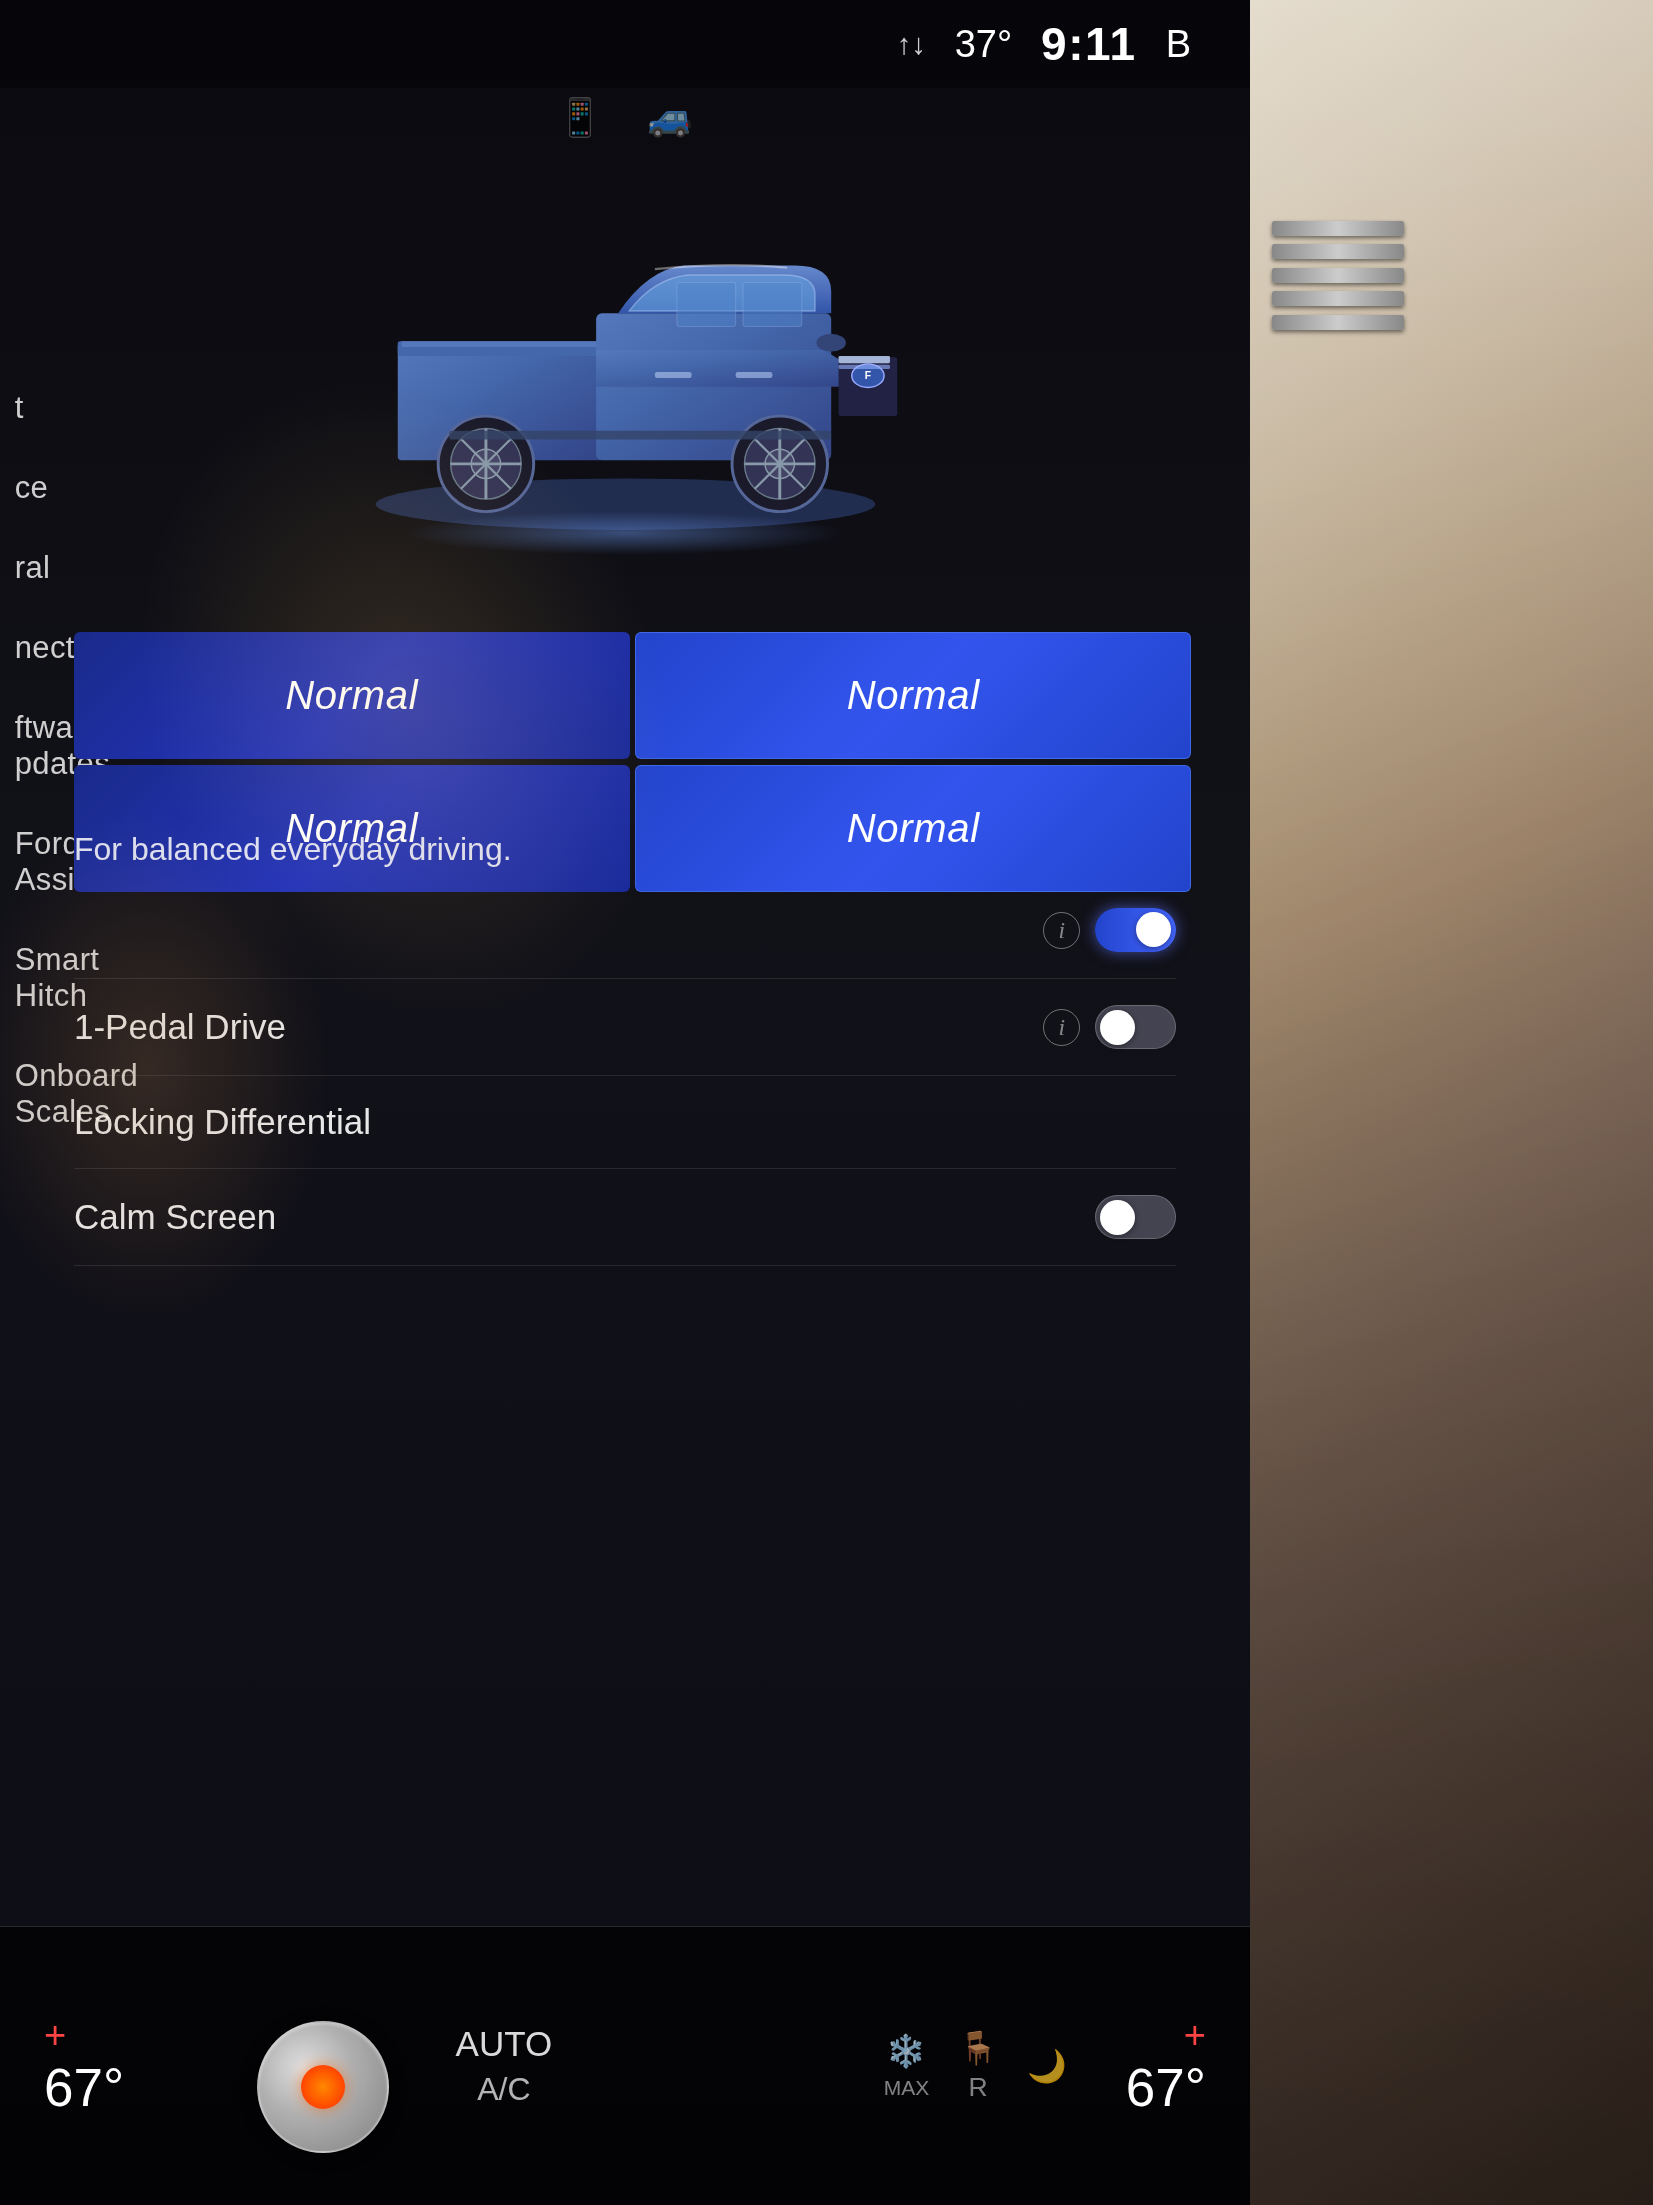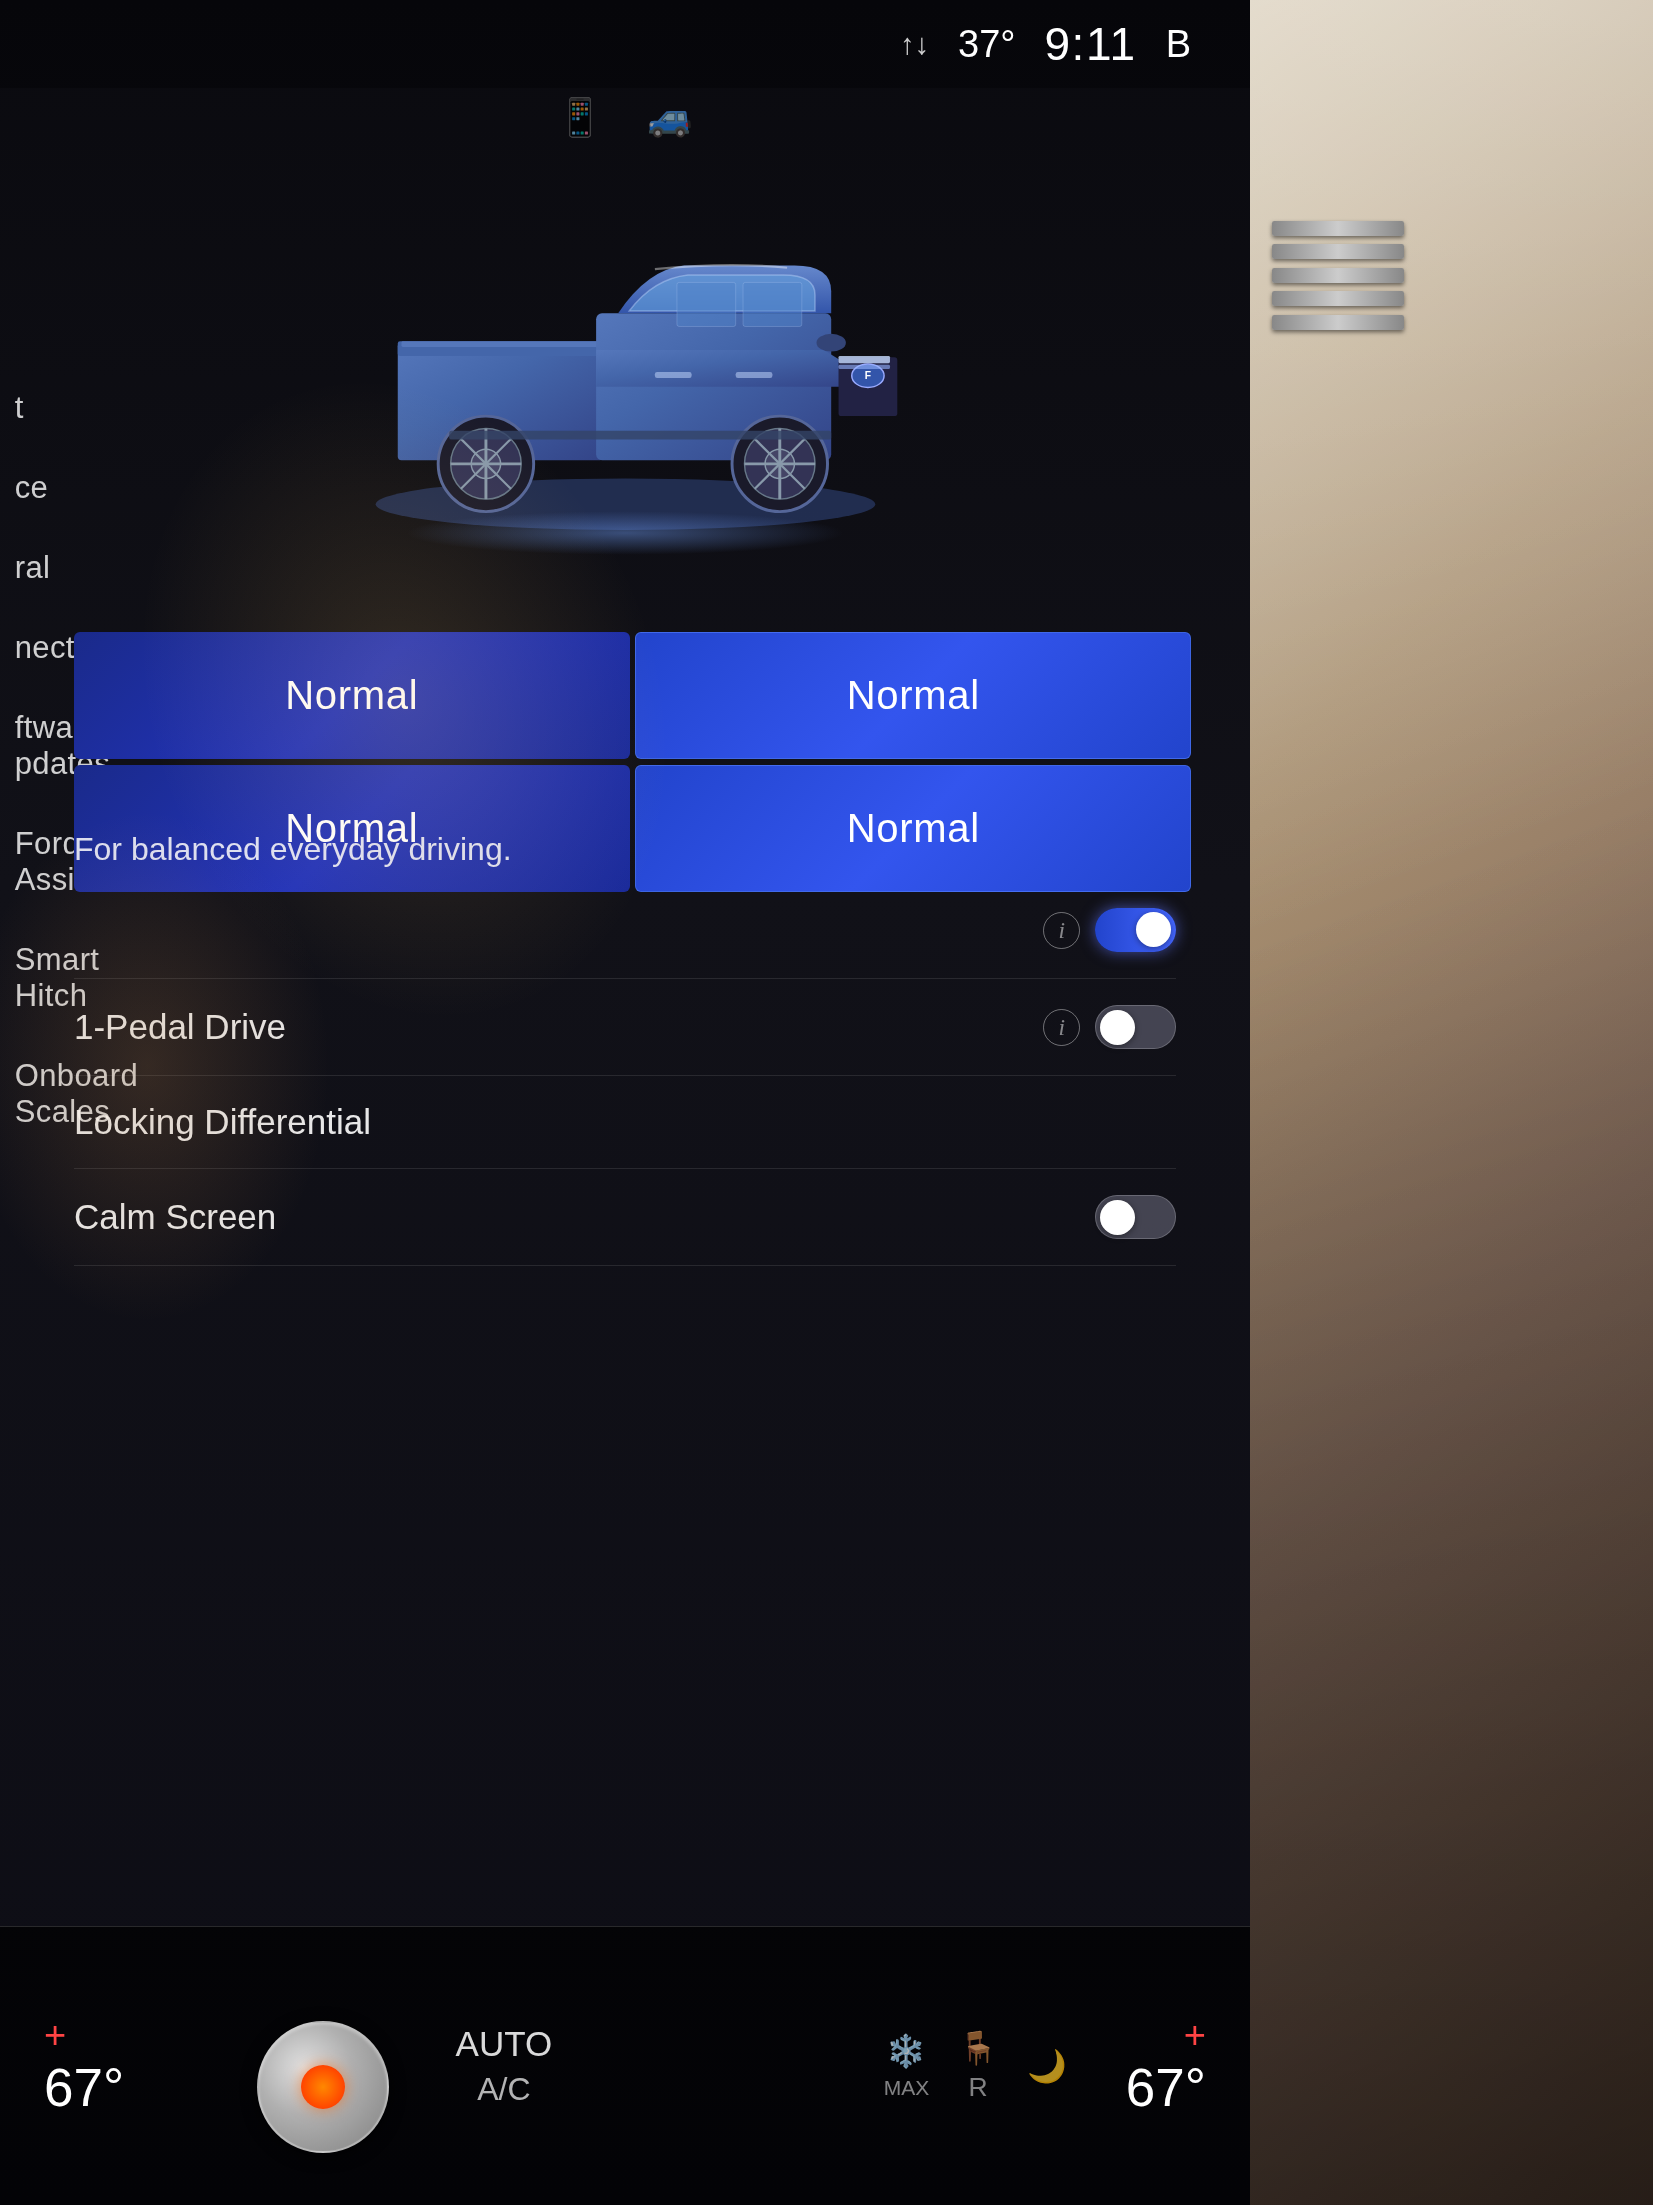--- a/index.html
+++ b/index.html
@@ -82,21 +82,21 @@
 
     .status-temp {
       color: #ffffff;
       font-size: 38px;
       font-weight: 400;
     }
 
     .status-time {
       color: #ffffff;
       font-size: 46px;
-      font-weight: 400;
+      font-weight: 700;
       letter-spacing: 1.5px;
     }
 
     .status-letter {
       color: #ffffff;
       font-size: 38px;
       font-weight: 300;
     }
 
     .status-icon {
@@ -188,20 +188,21 @@
     .mode-btn-bright {
       background: linear-gradient(135deg, #2244cc 0%, #3355ee 50%, #2244cc 100%);
       border: 1.5px solid rgba(100,150,255,0.4);
     }
 
     .mode-btn-label {
       color: #ffffff;
       font-size: 40px;
       font-weight: 500;
       letter-spacing: 0.7px;
+      font-style: italic;
     }
 
     
     .description-text {
       position: absolute;
       top: 831px;
       left: 74px;
       color: rgba(255,255,255,0.85);
       font-size: 32px;
       font-weight: 300;

